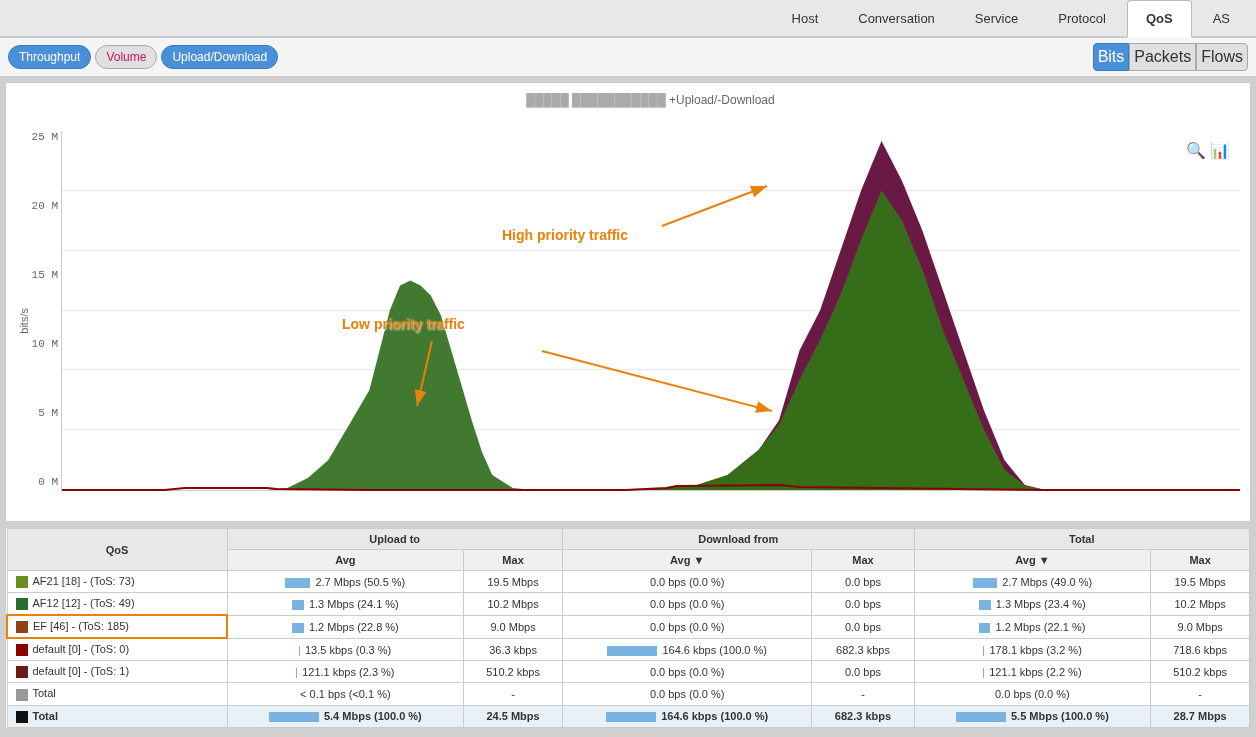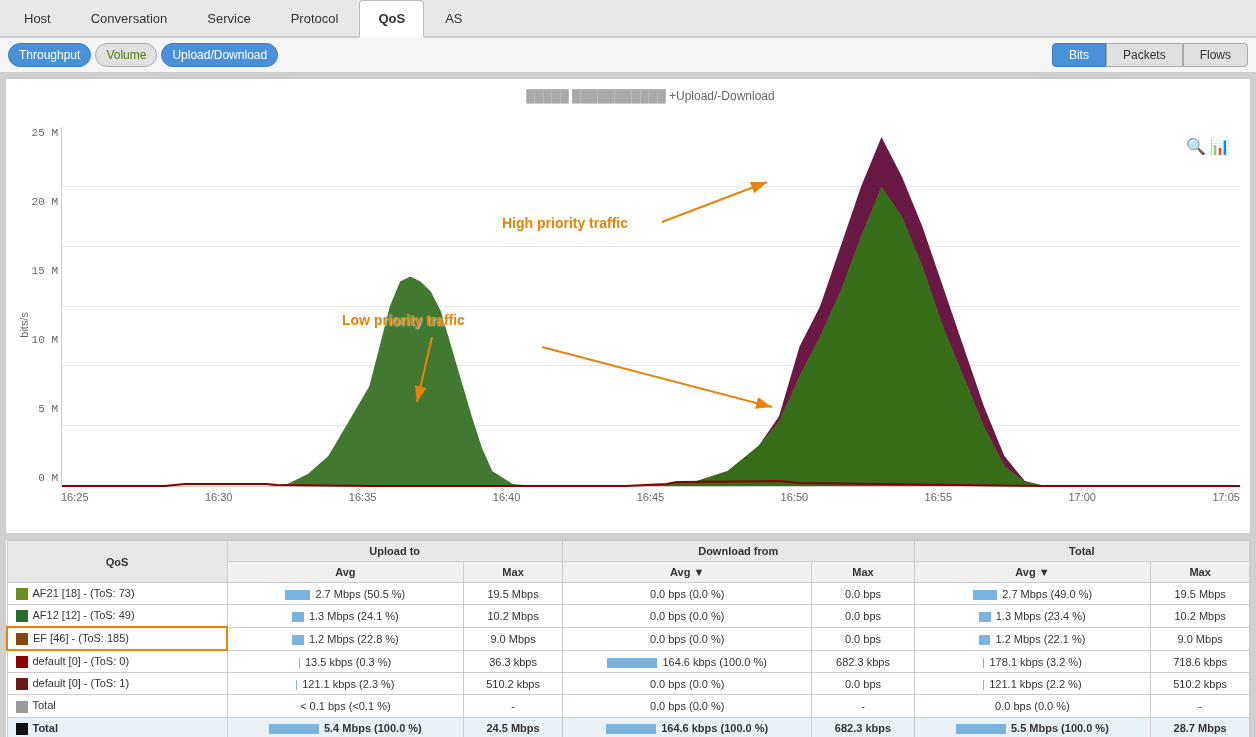--- a/index.html
+++ b/index.html
@@ -1,19 +1,19 @@
 <!DOCTYPE html>
 <html><head>
   <meta charset="utf-8">
   <style>
     * { box-sizing: border-box; margin: 0; padding: 0; }
     body { font-family: Arial, sans-serif; font-size: 12px; background: #d0d0d0; color: #333; }
 
     
-    .top-tabs { display: flex; background: #e8e8e8; border-bottom: 2px solid #ccc; padding: 0 5px; }
+    .top-tabs { display: flex; background: #e8e8e8; border-bottom: 2px solid #ccc; padding: 0 5px; justify-content: flex-end; }
     .top-tab {
       padding: 10px 18px;
       cursor: pointer;
       border: 1px solid transparent;
       border-bottom: none;
       background: #e8e8e8;
       color: #333;
       font-size: 13px;
       margin-right: 2px;
       border-radius: 4px 4px 0 0;
@@ -36,34 +36,34 @@
       justify-content: space-between;
     }
     .sub-toolbar-left { display: flex; gap: 4px; }
     .sub-tab-btn {
       padding: 4px 10px;
       border-radius: 12px;
       border: 1px solid #aaa;
       background: #e0e0e0;
       cursor: pointer;
       font-size: 12px;
-      color: #4d7c0f;
+      color: #be185d;
     }
     .sub-tab-btn.active {
       background: #4a90d9;
       color: #fff;
       border-color: #3a7bc8;
     }
     .sub-toolbar-right { display: flex; gap: 0; }
     .view-btn {
-      padding: 4px 16px;
+      padding: 4px 4px;
       border: 1px solid #aaa;
       background: #e0e0e0;
       cursor: pointer;
-      font-size: 12px;
+      font-size: 16px;
       color: #333;
     }
     .view-btn:first-child { border-radius: 4px 0 0 4px; }
     .view-btn:last-child { border-radius: 0 4px 4px 0; }
     .view-btn.active {
       background: #4a90d9;
       color: #fff;
       border-color: #3a7bc8;
     }
 
@@ -224,21 +224,21 @@
 
       <polygon points="0,360 550,360 590,358 620,355 650,345 680,320 700,290 720,220 740,180 760,120 780,60 800,10 820,50 840,100 860,160 880,220 900,280 920,330 940,355 960,360 1150,360" fill="#5a0030" opacity="0.9"></polygon>
 
       <polygon points="0,360 550,360 590,358 620,355 650,345 680,320 700,295 720,250 740,210 760,165 780,110 800,60 820,90 840,140 860,200 880,250 900,300 920,340 940,356 960,360 1150,360" fill="#7a8c1a" opacity="0.9"></polygon>
 
       <polygon points="0,360 200,360 220,358 240,348 260,330 280,295 300,260 310,220 320,180 330,155 340,150 350,155 360,165 370,185 380,220 390,255 400,290 410,322 420,345 440,358 460,360 550,360 590,358 620,355 650,345 680,320 700,295 720,250 740,210 760,165 780,110 800,60 820,90 840,140 860,200 880,250 900,300 920,340 940,356 960,360 1150,360" fill="#2d6a1a" opacity="0.9"></polygon>
 
       <polyline points="0,360 100,360 110,359 120,358 200,358 210,359 300,360 550,360 570,359 590,358 600,356 700,355 720,357 800,358 960,360 1150,360" fill="none" stroke="#8b0000" stroke-width="2"></polyline>
     </svg>
 
-    <div class="annotation" style="top:88px; left:440px;">High priority traffic</div>
+    <div class="annotation" style="top:96px; left:440px;">High priority traffic</div>
     <div class="annotation" style="top:185px; left:280px;">Low priority traffic</div>
 
     <svg style="position:absolute;top:0;left:0;width:100%;height:100%;pointer-events:none;overflow:visible;">
 
       <defs>
         <marker id="arrowhead" markerWidth="8" markerHeight="6" refX="8" refY="3" orient="auto">
           <polygon points="0 0, 8 3, 0 6" fill="#e8820a"></polygon>
         </marker>
       </defs>
 
@@ -248,31 +248,20 @@
 
       <line x1="480" y1="220" x2="710" y2="280" stroke="#e8820a" stroke-width="2" marker-end="url(#arrowhead)"></line>
     </svg>
 
     <div class="chart-icons">
       <span style="cursor:pointer;font-size:16px;">🔍</span>
       <span style="cursor:pointer;font-size:16px;">📊</span>
     </div>
   </div>
 
-  <div class="x-labels">
-    <span class="x-label">16:25</span>
-    <span class="x-label">16:30</span>
-    <span class="x-label">16:35</span>
-    <span class="x-label">16:40</span>
-    <span class="x-label">16:45</span>
-    <span class="x-label">16:50</span>
-    <span class="x-label">16:55</span>
-    <span class="x-label">17:00</span>
-    <span class="x-label">17:05</span>
-  </div>
 </div>
 
 <div class="table-container">
   <table>
     <thead>
       <tr class="section-header">
         <th rowspan="2" style="width:220px;">QoS</th>
         <th colspan="2" class="col-group-header">Upload to</th>
         <th colspan="2" class="col-group-header">Download from</th>
         <th colspan="2" class="col-group-header">Total</th>

